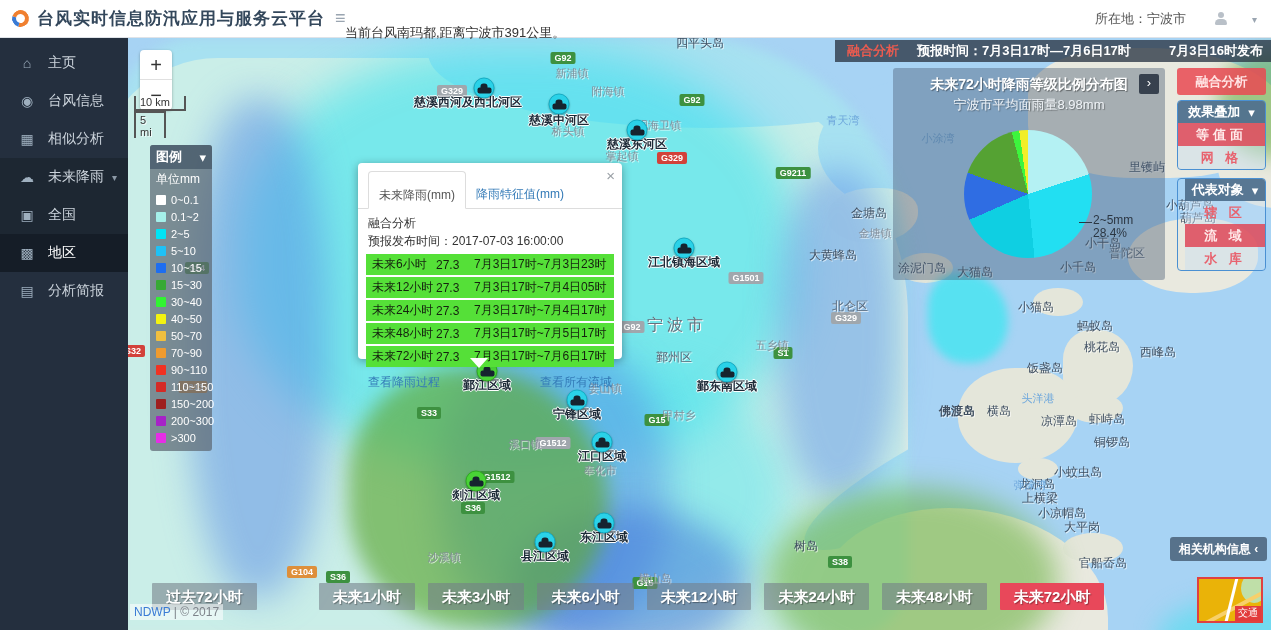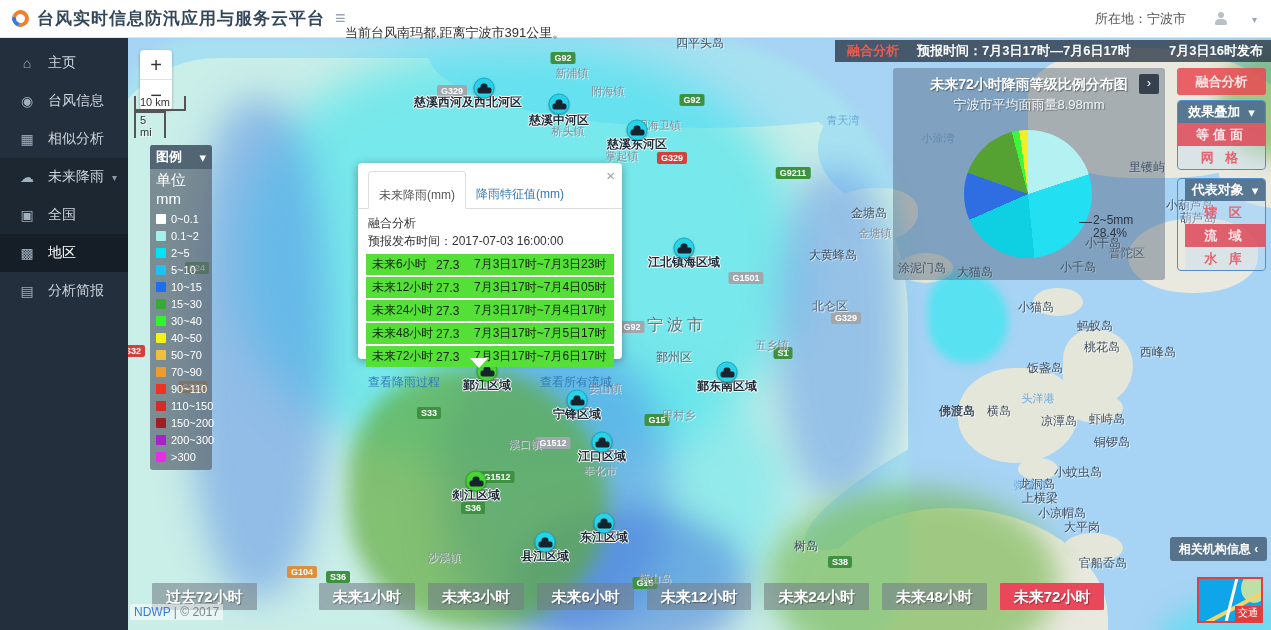--- a/index.html
+++ b/index.html
@@ -48,21 +48,21 @@
   #zoom-ctl { position:absolute; left:12px; top:12px; width:32px; z-index:20; background:#fff; border-radius:4px; box-shadow:0 1px 3px rgba(0,0,0,.3); overflow:hidden; }
   #zoom-ctl .zbtn { height:30px; line-height:30px; text-align:center; font-size:20px; color:#333; cursor:pointer; }
   #zoom-ctl .zbtn:first-child { border-bottom:1px solid #e0e0e0; }
   #scalebar { position:absolute; left:6px; top:58px; z-index:20; font-size:11px; color:#333; text-shadow:1px 1px 0 rgba(255,255,255,.8); }
   #scale-km { border:2px solid #555; border-top:none; padding:0 4px 1px 4px; width:52px; }
   #scale-mi { border:2px solid #555; border-bottom:none; padding:1px 4px 0 4px; width:32px; }
 
   
   #legend { position:absolute; left:2px; top:107px; width:62px; z-index:21; background:rgba(93,104,115,.72); border-radius:3px; color:#fff; padding-bottom:5px;margin-left:20px; }
   #legend-head { background:rgba(78,96,112,.9); border-radius:3px 3px 0 0; font-size:13px; font-weight:bold; padding:3px 6px; display:flex; justify-content:space-between; align-items:center; cursor:pointer; }
-  #legend-unit { font-size:15px; padding:2px 6px 3px; }
+  #legend-unit { font-size:12px; padding:2px 6px 3px; }
   .lg-row { display:flex; align-items:center; padding:1px 6px; font-size:11px; height:17px; }
   .lg-sw { width:10px; height:10px; margin-right:5px; flex:none; border-radius:1px; }
 
   
   #topstrip { position:absolute; left:707px; top:2px; width:436px; height:22px; z-index:22; background:rgba(42,54,68,.78); color:#fff; font-size:13px; font-weight:bold; display:flex; align-items:center; }
   #topstrip .mode { color:#e85b50; margin:0 18px 0 12px; }
   #topstrip .issued { margin-left:auto; margin-right:8px; }
 
   
   #pie-panel { position:absolute; left:765px; top:30px; width:272px; height:212px; z-index:21; background:rgba(74,92,116,.42); border-radius:3px; }
@@ -89,21 +89,21 @@
   #popup-links { display:flex; justify-content:space-between; padding:5px 10px; font-size:12px; }
   #popup-links span { color:#337ab7; cursor:pointer; }
 
   
   #fusion-btn { position:absolute; left:1049px; top:30px; width:89px; height:27px; z-index:22; background:rgba(233,73,82,.85); color:#ffe3e3; font-size:13px; font-weight:bold; text-align:center; line-height:27px; border-radius:3px; cursor:pointer; }
   .ctl-group { position:absolute; left:1049px; width:89px; z-index:22; border:1px solid #4a90d2; border-radius:4px; overflow:hidden; }
   .cg-head { background:rgba(80,113,142,.95); color:#fff; font-size:13px; font-weight:bold; height:22px; display:flex; align-items:center; justify-content:center; gap:8px; cursor:pointer; }
   .cg-item { height:23px; font-size:13px; font-weight:bold; display:flex; align-items:center; justify-content:center; letter-spacing:4px; cursor:pointer; background:rgba(200,222,242,.45); color:#e8626e; }
   .cg-item.active { background:rgba(221,82,99,.92); color:#ffeaea; letter-spacing:4px; }
   #org-info { position:absolute; left:1042px; top:499px; width:97px; height:24px; z-index:22; background:rgba(73,96,120,.85); color:#fff; font-size:12px; font-weight:bold; text-align:center; line-height:24px; border-radius:3px; cursor:pointer; }
-  #minimap { position:absolute; left:1069px; top:539px; width:66px; height:46px; z-index:22; border:2px solid #e04040; background:#0ea5e9; overflow:hidden; cursor:pointer;font-family:Liberation Mono, monospace; }
+  #minimap { position:absolute; left:1069px; top:539px; width:66px; height:46px; z-index:22; border:2px solid #e04040; background:#eab308; overflow:hidden; cursor:pointer;font-family:Liberation Mono, monospace; }
   #minimap .mmroad1 { position:absolute; left:-8px; top:26px; width:90px; height:4px; background:#f7d06a; transform:rotate(-28deg); }
   #minimap .mmroad2 { position:absolute; left:30px; top:-5px; width:3px; height:60px; background:#ffffff; transform:rotate(14deg); }
   #minimap .mmgreen { position:absolute; right:-6px; top:-6px; width:26px; height:30px; border-radius:50%; background:#bfdfa8; }
   #minimap .mmtag { position:absolute; right:0; bottom:0; background:#e23b3b; color:#fff; font-size:10px; padding:0 3px 1px; }
 
   
   #timebar { position:absolute; left:24px; top:545px; height:27px; z-index:22; display:flex; align-items:center; }
   .tbtn { height:27px; padding:0 14px; margin-right:13px; background:rgba(115,125,136,.58); color:#fff; font-size:15px; font-weight:bold; line-height:27px; text-align:center; text-shadow:1px 1px 1px rgba(0,0,0,.35); cursor:pointer; border-radius:1px; white-space:nowrap; }
   .tbtn.first { margin-right:62px; }
   .tbtn.active { background:#e8485a; }
@@ -166,21 +166,21 @@
         <div class="map-label lk-region" style="left: 556px; top: 224px;">江北镇海区域</div>
         <div class="map-label lk-region" style="left: 599px; top: 348px;">鄞东南区域</div>
         <div class="map-label lk-region" style="left: 359px; top: 347px;">鄞江区域</div>
         <div class="map-label lk-region" style="left: 449px; top: 376px;">宁锋区域</div>
         <div class="map-label lk-region" style="left: 474px; top: 418px;">江口区域</div>
         <div class="map-label lk-region" style="left: 348px; top: 457px;">剡江区域</div>
         <div class="map-label lk-region" style="left: 476px; top: 499px;">东江区域</div>
         <div class="map-label lk-region" style="left: 417px; top: 518px;">县江区域</div>
         <div class="map-label lk-city" style="left: 549px; top: 287px;">宁波市</div>
         <div class="map-label lk-district" style="left: 546px; top: 319px;">鄞州区</div>
-        <div class="map-label lk-district" style="left: 702px; top: 268px;">北仑区</div>
+        <div class="map-label lk-district" style="left: 722px; top: 268px;">北仑区</div>
         <div class="map-label lk-district" style="left: 999px; top: 215px;">普陀区</div>
         <div class="map-label lk-island" style="left: 572px; top: 5px;">四平头岛</div>
         <div class="map-label lk-island" style="left: 741px; top: 175px;">金塘岛</div>
         <div class="map-label lk-island" style="left: 705px; top: 217px;">大黄蜂岛</div>
         <div class="map-label lk-island" style="left: 1019px; top: 129px;">里镬屿</div>
         <div class="map-label lk-island" style="left: 975px; top: 205px;">小干岛</div>
         <div class="map-label lk-island" style="left: 1062px; top: 167px;">小葫芦岛</div>
         <div class="map-label lk-island" style="left: 1070px; top: 180px;">葫芦岛</div>
         <div class="map-label lk-island" style="left: 794px; top: 230px;">涂泥门岛</div>
         <div class="map-label lk-island" style="left: 847px; top: 234px;">大猫岛</div>

